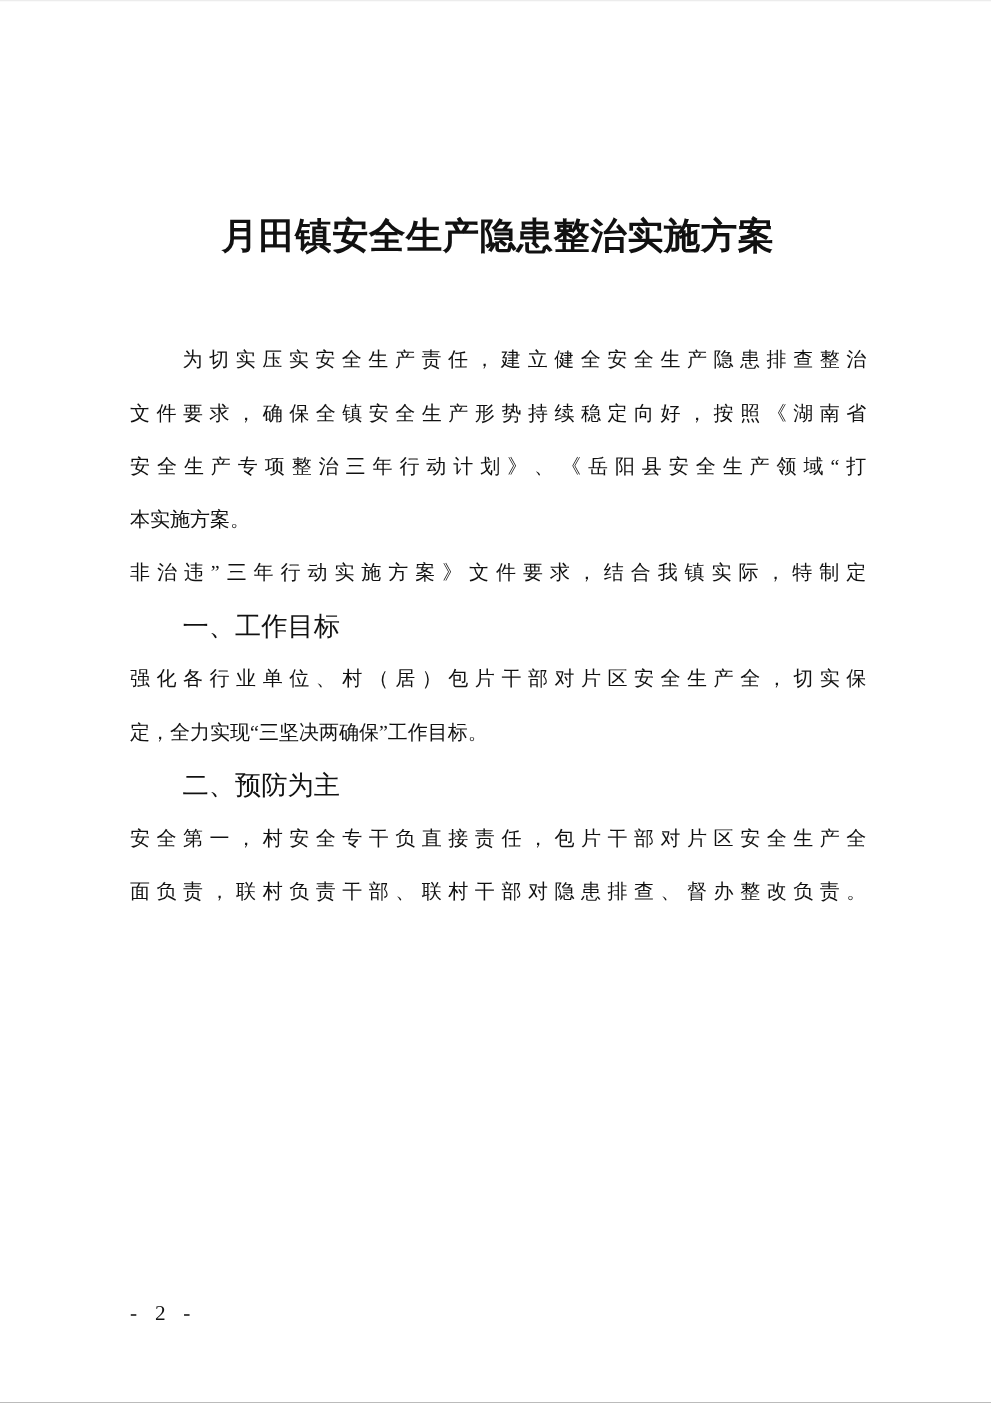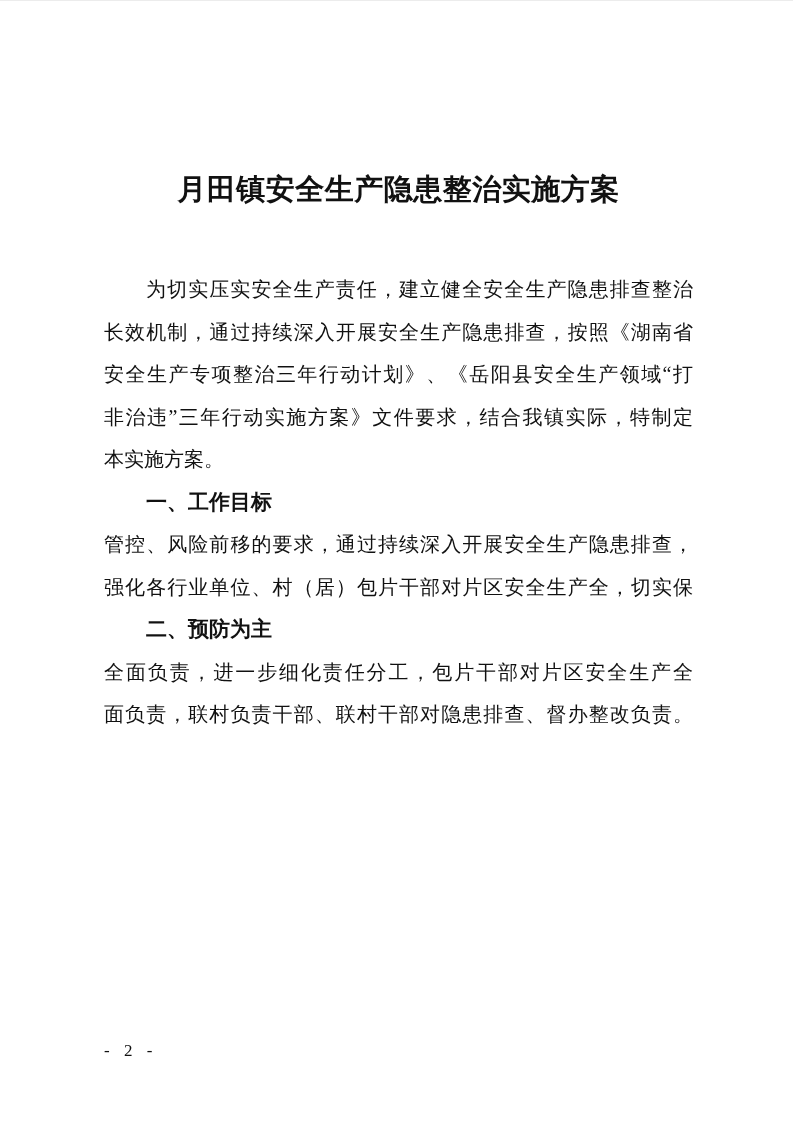--- a/index.html
+++ b/index.html
@@ -29,34 +29,34 @@
     text-align: center;
     font-family: "Liberation Sans", "DejaVu Sans", sans-serif;
     letter-spacing: 0.5px;
   }
   .doc-body {
     margin-top: 61px;
   }
   .line {
     height: 42.5px;
     line-height: 42.5px;
-    font-size: 20px;
+    font-size: 16px;
     text-align: justify;
     text-align-last: justify;
     overflow: hidden;
     white-space: nowrap;
   }
   .line.indent { padding-left: 42px; }
   .line.last { text-align-last: left; }
   .line.last.full { text-align-last: justify; }
   .heading-line {
     height: 42.5px;
     line-height: 42.5px;
     font-size: 21px;
-    font-weight: bold;
+    font-weight: normal;
     padding-left: 42px;
     font-family: "Liberation Sans", "DejaVu Sans", sans-serif;
   }
   .bold-run {
     font-weight: bold;
   }
   .page-number {
     position: absolute;
     left: 104px;
     top: 1040px;
@@ -67,26 +67,26 @@
   }
 </style>
 </head>
 <body>
 
 <div class="page">
   <div class="content">
     <div class="doc-title">月田镇安全生产隐患整治实施方案</div>
     <div class="doc-body">
         <div class="line indent">为切实压实安全生产责任，建立健全安全生产隐患排查整治</div>
-        <div class="line">长效机制，通过持续深入开展安全生产隐患排查，按照《湖南省</div>
+        <div class="line">文件要求，确保全镇安全生产形势持续稳定向好，按照《湖南省</div>
         <div class="line">安全生产专项整治三年行动计划》、《岳阳县安全生产领域“打</div>
+        <div class="line last">本实施方案。</div>
         <div class="line">非治违”三年行动实施方案》文件要求，结合我镇实际，特制定</div>
-        <div class="line last">本实施方案。</div>
         <div class="heading-line">一、工作目标</div>
-        <div class="line">管控、风险前移的要求，通过持续深入开展安全生产隐患排查，</div>
         <div class="line">强化各行业单位、村（居）包片干部对片区安全生产全，切实保</div>
+        <div class="line last">定，全力实现“三坚决两确保”工作目标。</div>
         <div class="heading-line">二、预防为主</div>
-        <div class="line">全面负责，进一步细化责任分工，包片干部对片区安全生产全</div>
+        <div class="line">安全第一，村安全专干负直接责任，包片干部对片区安全生产全</div>
         <div class="line last full">面负责，联村负责干部、联村干部对隐患排查、督办整改负责。</div>
       </div>
   </div>
   <div class="page-number">- 2 -</div>
 </div>
 
 </body></html>

